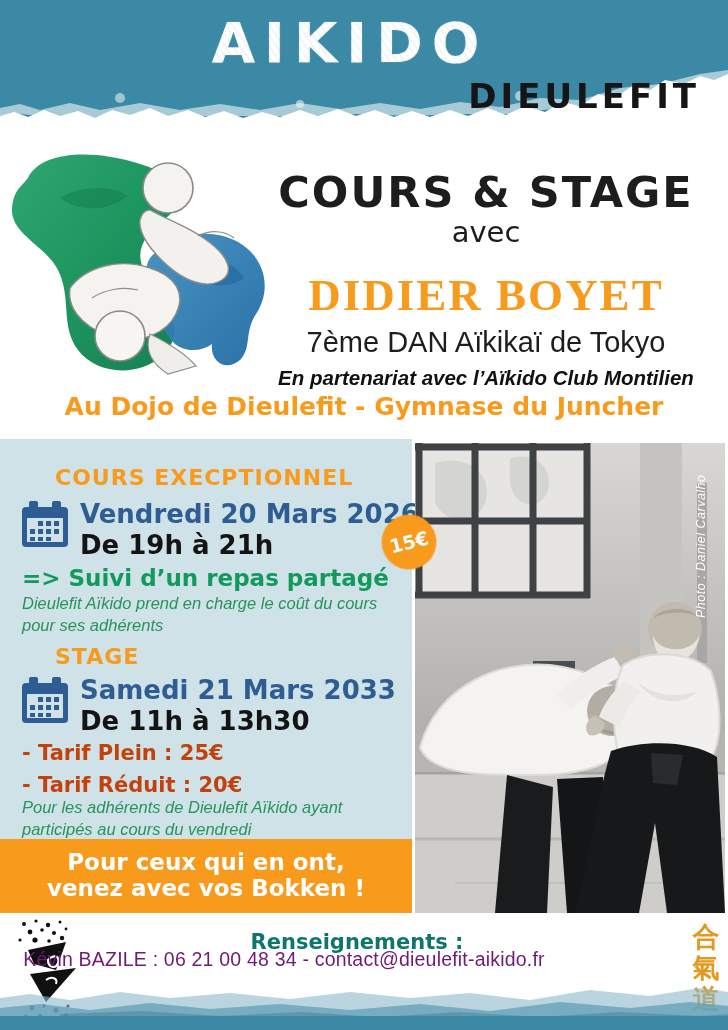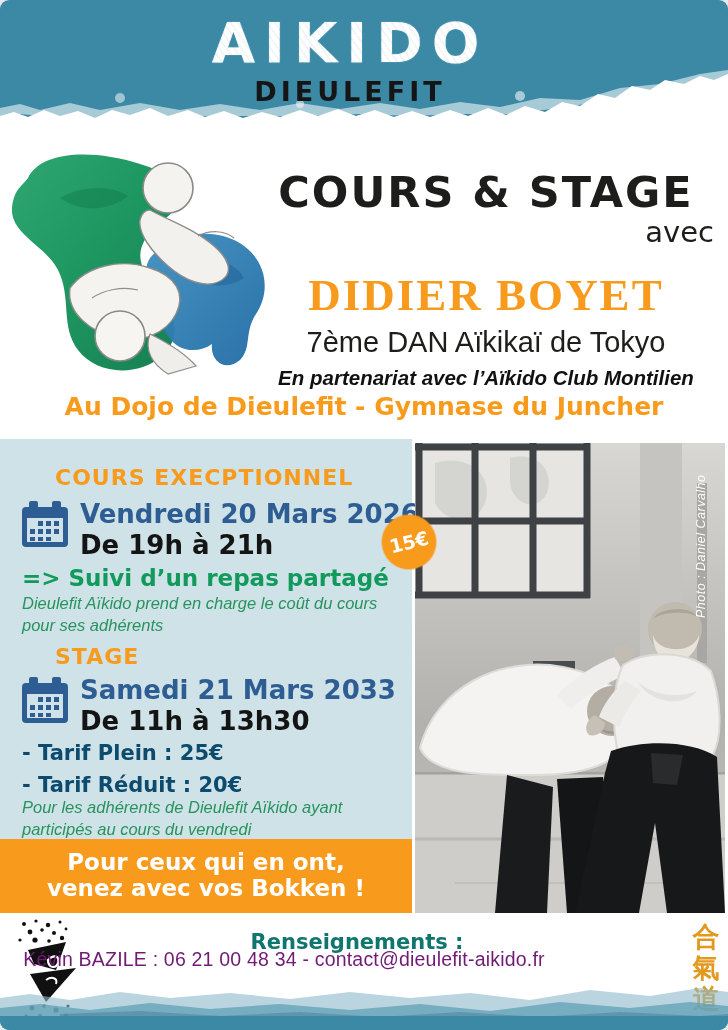--- a/index.html
+++ b/index.html
@@ -1,63 +1,62 @@
 <!DOCTYPE html>
 <html><head>
 <meta charset="utf-8">
 <style>
   html,body{margin:0;padding:0;background:#e9e9e9;}
   #poster{
     position:relative;width:728px;height:1030px;margin:0 auto;
     background:#ffffff;overflow:hidden;
     font-family:"Liberation Sans",sans-serif;
-    border-radius:9px;
   }
   
   .header{position:absolute;left:0;top:0;width:728px;height:140px;}
   .header-bg{position:absolute;left:0;top:0;width:728px;height:118px;background:#3c89a6;}
   .header-brush{position:absolute;left:0;top:70px;width:728px;height:70px;display:block;}
   .club-title{
     position:absolute;left:0;top:10px;width:700px;text-align:center;
     font-family:"DejaVu Sans",sans-serif;font-weight:800;font-size:56px;letter-spacing:9px;
     color:#eef6f9;text-shadow:0 0 1px rgba(255,255,255,.7);
   }
   @supports ((-webkit-background-clip:text) or (background-clip:text)){
     .club-title{
       background:repeating-linear-gradient(55deg,#ffffff 0 2px,#cfe4ec 2px 4px,#ffffff 4px 6px);
       -webkit-background-clip:text;background-clip:text;
       -webkit-text-fill-color:transparent;color:transparent;
     }
   }
   .club-sub{
-    position:absolute;left:0;top:76px;width:700px;text-align:center;
-    font-family:"DejaVu Sans",sans-serif;font-weight:800;font-size:27px;letter-spacing:4px;color:#151515;
+    position:absolute;left:0;top:76px;width:700px;text-align:right;
+    font-family:"DejaVu Sans",sans-serif;font-weight:800;font-size:34px;letter-spacing:4px;color:#151515;
   }
   
   .illustration{position:absolute;left:0;top:138px;width:274px;height:248px;display:block;}
   .titles{position:absolute;left:258px;top:170px;width:456px;text-align:center;}
   .t-heading{font-family:"DejaVu Sans",sans-serif;font-weight:800;font-size:43px;letter-spacing:2px;color:#1d1d1b;line-height:1.05;}
-  .t-avec{font-family:"DejaVu Sans",sans-serif;font-weight:400;font-size:29px;color:#1d1d1b;margin-top:0px;text-align:right;}
+  .t-avec{font-family:"DejaVu Sans",sans-serif;font-weight:400;font-size:29px;color:#1d1d1b;margin-top:0px;}
   .t-guest{font-family:Liberation Serif, serif;font-weight:800;font-size:45px;letter-spacing:2px;color:#f89b1c;margin-top:20px;}
   .t-rank{font-size:29px;color:#1d1d1b;margin-top:5px;font-weight:400;}
   .t-partner{font-size:20.5px;color:#111;margin-top:7px;font-weight:700;font-style:italic;}
   
   .venue{
     position:absolute;left:0;top:392px;width:728px;text-align:center;
     font-family:"DejaVu Sans",sans-serif;font-weight:800;font-size:25px;color:#f89b1c;
   }
   
   .panel{position:absolute;left:0;top:439px;width:412px;height:400px;background:#cfe2e7;}
   .sec-heading{position:absolute;left:22px;font-family:"DejaVu Sans",sans-serif;font-weight:800;font-size:22px;letter-spacing:1px;color:#f89b1c;margin-left:33px;}
   .cal{position:absolute;left:22px;width:46px;height:46px;display:block;}
   .date-line{position:absolute;left:80px;font-family:"DejaVu Sans",sans-serif;font-weight:800;font-size:26px;color:#2d5d92;white-space:nowrap;}
   .time-line{position:absolute;left:80px;font-family:"DejaVu Sans",sans-serif;font-weight:700;font-size:26px;color:#141414;white-space:nowrap;}
   .green-bold{position:absolute;left:22px;font-family:"DejaVu Sans",sans-serif;font-weight:800;font-size:23px;color:#119a5c;white-space:nowrap;}
   .green-italic{position:absolute;left:22px;width:378px;font-size:16.5px;font-style:italic;color:#27935d;line-height:1.32;}
-  .tarif{position:absolute;left:22px;font-family:"DejaVu Sans",sans-serif;font-weight:800;font-size:21px;color:#0c4a6e;white-space:nowrap;}
+  .tarif{position:absolute;left:22px;font-family:"DejaVu Sans",sans-serif;font-weight:800;font-size:21px;color:#c2410c;white-space:nowrap;}
   
   .banner{
     position:absolute;left:0;top:839px;width:412px;height:74px;background:#f89b1c;
     display:flex;align-items:center;justify-content:center;
   }
   .banner-text{
     width:340px;text-align:center;color:#ffffff;
     font-family:"DejaVu Sans",sans-serif;font-weight:800;font-size:23px;line-height:1.12;
   }
   

